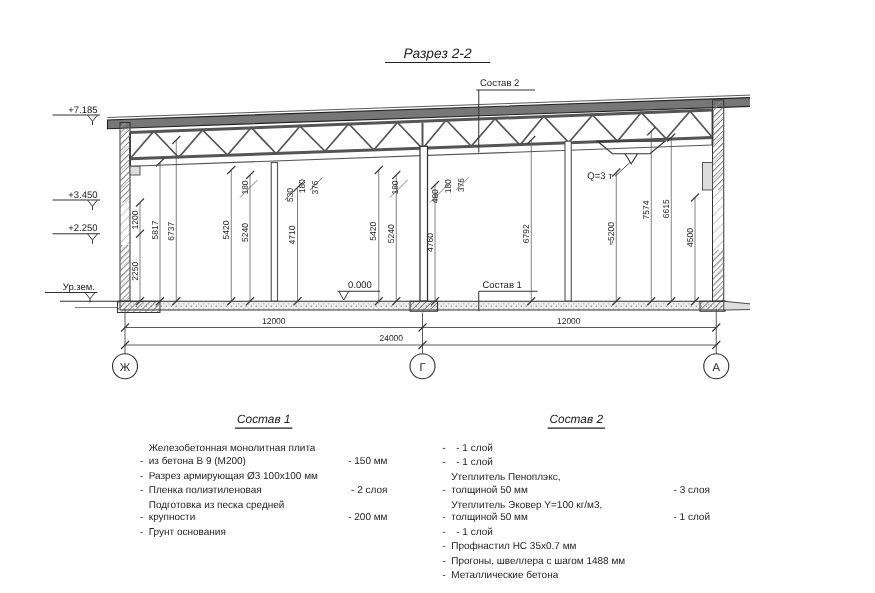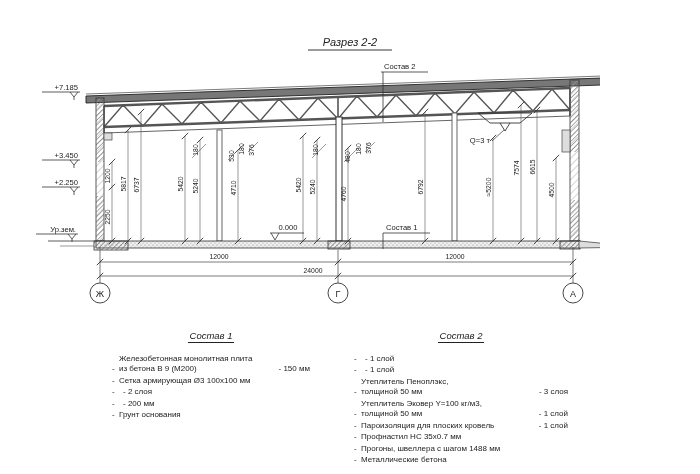--- a/index.html
+++ b/index.html
@@ -251,29 +251,32 @@
 <div class="legend legend-1">
   <div class="legend-heading"><span>Состав 1</span></div>
   <div class="legend-item">
     <span class="bullet">-</span>
     <span class="item-text">Железобетонная монолитная плита
 из бетона В 9 (М200)</span>
     <span class="item-value">- 150 мм</span>
   </div>
   <div class="legend-item">
     <span class="bullet">-</span>
-    <span class="item-text">Сетка армирующая Ø3 100х100 мм</span>
-    <span class="item-value"></span>
-  </div>
-  <div class="legend-item">
-    <span class="bullet">-</span>
+    <span class="item-text">Разрез армирующая Ø3 100х100 мм</span>
+    <span class="item-value"></span>
+  </div>
+  <div class="legend-item">
+    <span class="bullet">-</span>
+    <span class="item-text">Пленка полиэтиленовая</span>
     <span class="item-value">- 2 слоя</span>
   </div>
   <div class="legend-item">
     <span class="bullet">-</span>
+    <span class="item-text">Подготовка из песка средней
+крупности</span>
     <span class="item-value">- 200 мм</span>
   </div>
   <div class="legend-item">
     <span class="bullet">-</span>
     <span class="item-text">Грунт основания</span>
     <span class="item-value"></span>
   </div>
 </div>
 
 <div class="legend legend-2">
@@ -293,21 +296,20 @@
     <span class="item-value">- 3 слоя</span>
   </div>
   <div class="legend-item">
     <span class="bullet">-</span>
     <span class="item-text">Утеплитель Эковер Y=100 кг/м3,
 толщиной 50 мм</span>
     <span class="item-value">- 1 слой</span>
   </div>
   <div class="legend-item">
     <span class="bullet">-</span>
-    <span class="item-text">Пароизоляция для плоских кровель</span>
     <span class="item-value">- 1 слой</span>
   </div>
   <div class="legend-item">
     <span class="bullet">-</span>
     <span class="item-text">Профнастил НС 35х0.7 мм</span>
     <span class="item-value"></span>
   </div>
   <div class="legend-item">
     <span class="bullet">-</span>
     <span class="item-text">Прогоны, швеллера с шагом 1488 мм</span>

